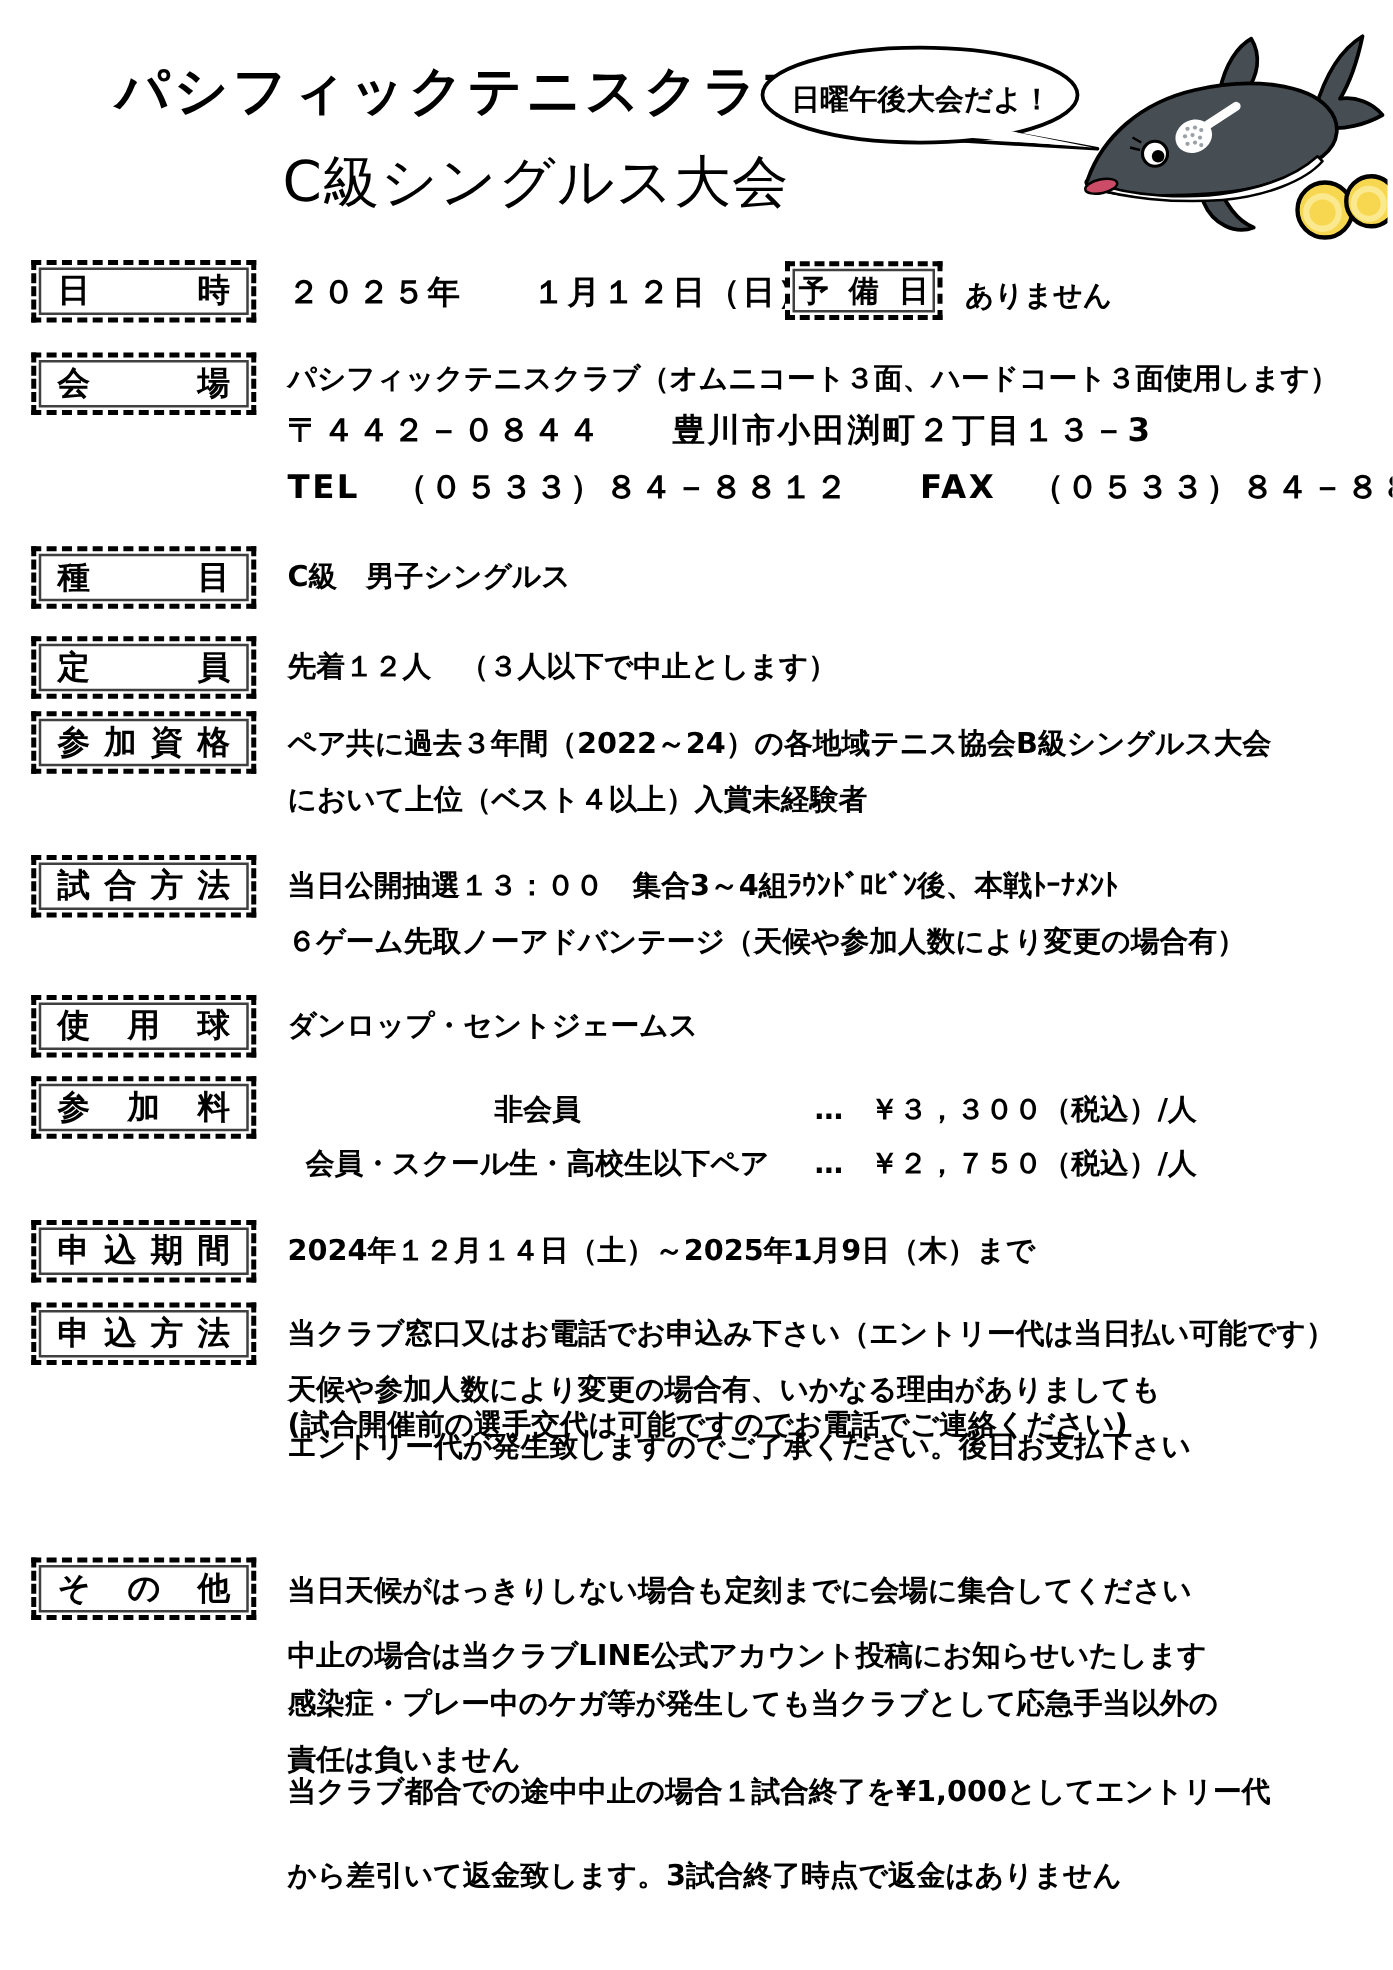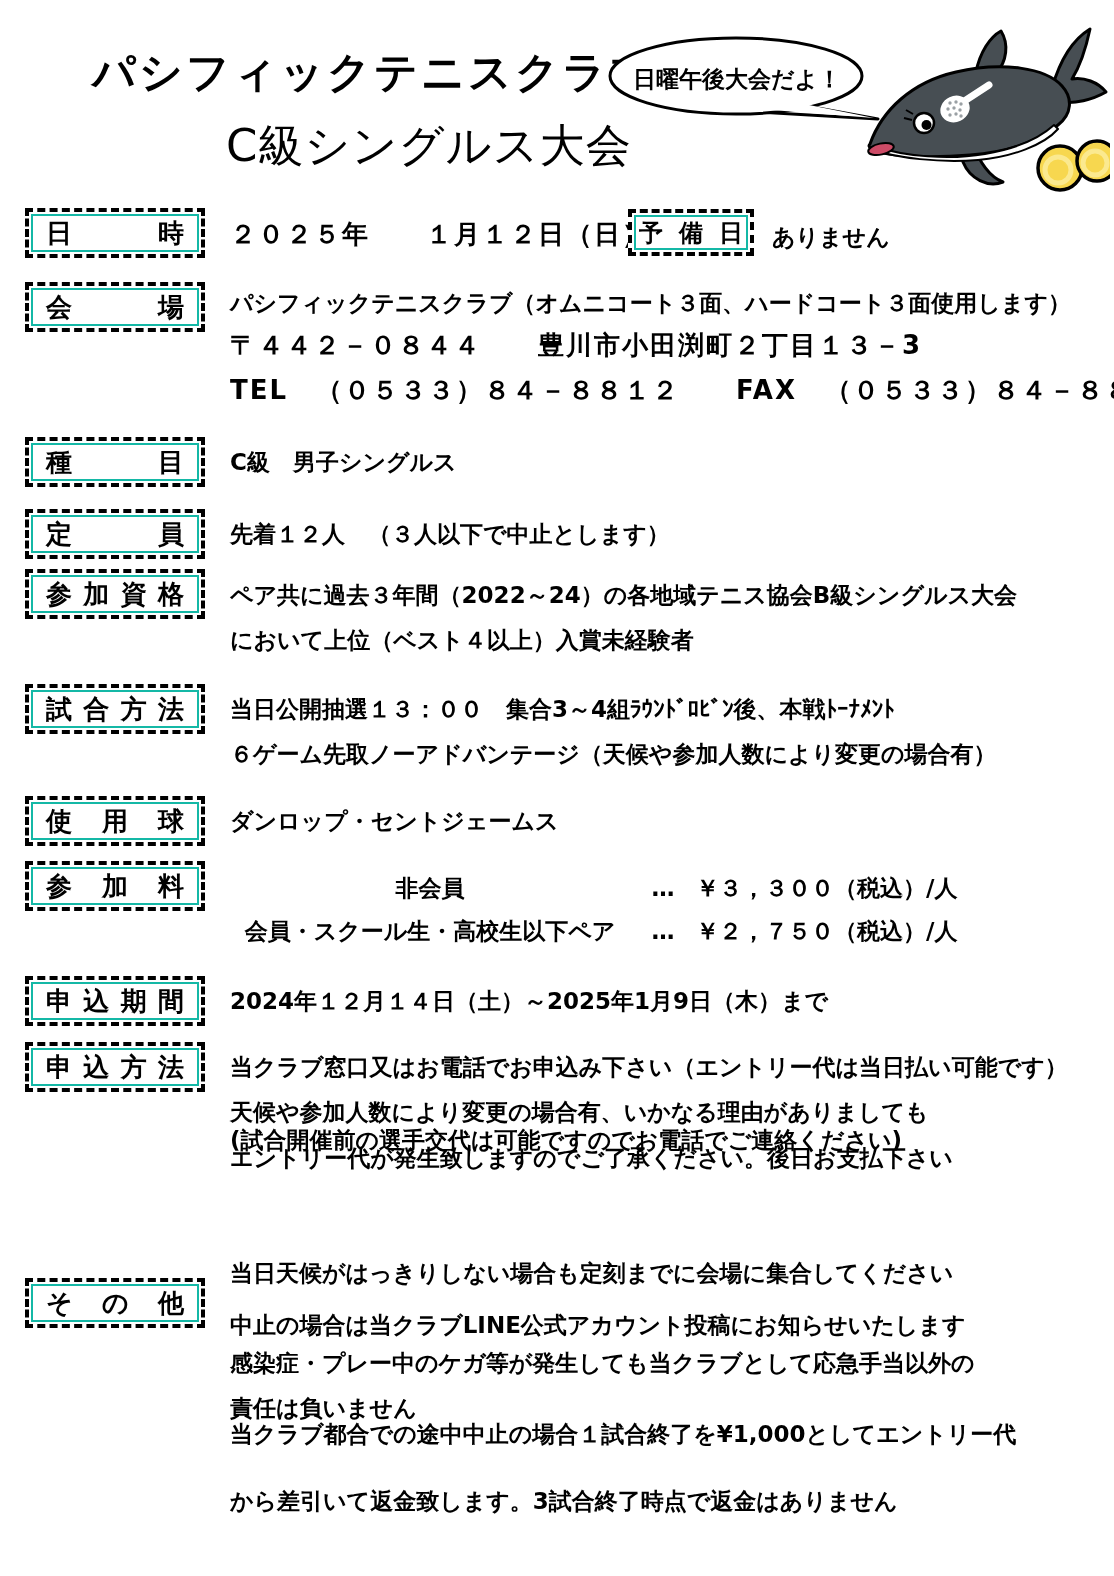--- a/index.html
+++ b/index.html
@@ -32,21 +32,21 @@
   }
   .mascot-svg { left:860px; top:24px; }
 
   
   .labelbox {
     position:absolute; left:25px; width:180px; height:50px;
     border:4px dashed #000; box-sizing:border-box; background:#fff;
   }
   .labelbox .inner {
     position:absolute; inset:2px;
-    border:2px solid #14b8a6; box-sizing:border-box;
+    border:2px solid #404040; box-sizing:border-box;
     display:flex; align-items:center;
     padding:0 13px;
   }
   .labelbox .lbl {
     width:100%;
     font-size:26px; font-weight:bold;
     text-align:justify; text-align-last:justify; text-justify:inter-character;
     line-height:1;
   }
   .labelbox.small { left:628px; width:126px; height:47px; }
@@ -206,21 +206,21 @@
 <div class="labelbox" style="top:1042px">
   <div class="inner">
       <div class="lbl">申込方法</div>
     </div>
 </div>
 <div class="cline" style="top:1052px">当クラブ窓口又はお電話でお申込み下さい（エントリー代は当日払い可能です）</div>
 <div class="cline" style="top:1097px">天候や参加人数により変更の場合有、いかなる理由がありましても</div>
 <div class="cline" style="top:1143px">エントリー代が発生致しますのでご了承ください。後日お支払下さい</div>
 <div class="cline" style="top:1125px">(試合開催前の選手交代は可能ですのでお電話でご連絡ください)</div>
 
-<div class="labelbox" style="top:1278px">
+<div class="labelbox" style="top:1246px">
   <div class="inner">
       <div class="lbl">その他</div>
     </div>
 </div>
 <div class="cline" style="top:1258px">当日天候がはっきりしない場合も定刻までに会場に集合してください</div>
 <div class="cline" style="top:1310px">中止の場合は当クラブLINE公式アカウント投稿にお知らせいたします</div>
 <div class="cline" style="top:1348px">感染症・プレー中のケガ等が発生しても当クラブとして応急手当以外の</div>
 <div class="cline" style="top:1393px">責任は負いません</div>
 <div class="cline" style="top:1419px">当クラブ都合での途中中止の場合１試合終了を¥1,000としてエントリー代</div>
 <div class="cline" style="top:1486px">から差引いて返金致します。3試合終了時点で返金はありません</div>

